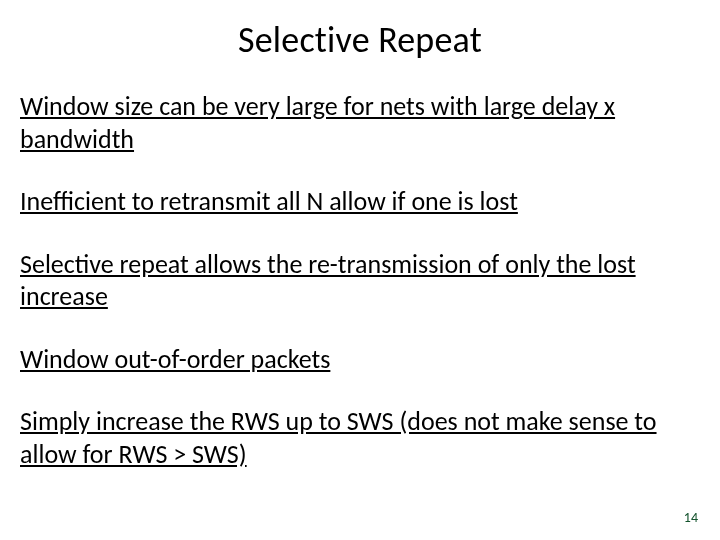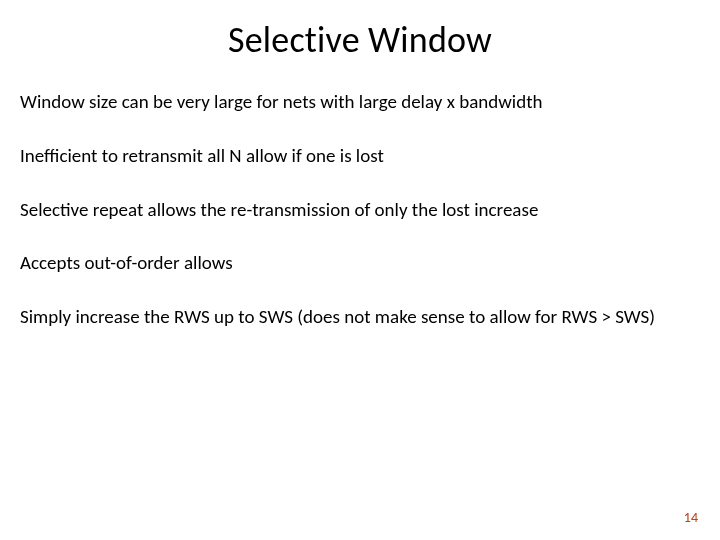--- a/index.html
+++ b/index.html
@@ -12,37 +12,38 @@
     padding: 18px 20px 20px 20px;
   }
   .title {
     font-size: 36px;
     font-weight: 400;
     text-align: center;
     margin-bottom: 28px;
     letter-spacing: 0.2px;
   }
   .body-text {
-    font-size: 19px;
+    font-size: 26px;
     line-height: 1.25;
     margin-bottom: 30px;
     font-weight: 400;
+    text-decoration: underline;
   }
   .page-num {
     position: absolute;
     bottom: 14px;
     right: 22px;
     font-size: 14px;
-    color: #c2410c;
+    color: #14532d;
   }
 </style>
 </head>
 <body>
 
-<h1 class="title">Selective Window</h1>
+<h1 class="title">Selective Repeat</h1>
 
 <p class="body-text">Window size can be very large for nets with large delay x bandwidth</p>
 <p class="body-text">Inefficient to retransmit all N allow if one is lost</p>
 <p class="body-text">Selective repeat allows the  re-transmission of only the lost increase</p>
-<p class="body-text">Accepts out-of-order allows</p>
+<p class="body-text">Window out-of-order packets</p>
 <p class="body-text">Simply increase the RWS up to SWS (does not make sense to allow for RWS &gt; SWS)</p>
 
 <div class="page-num">14</div>
 
 </body></html>

